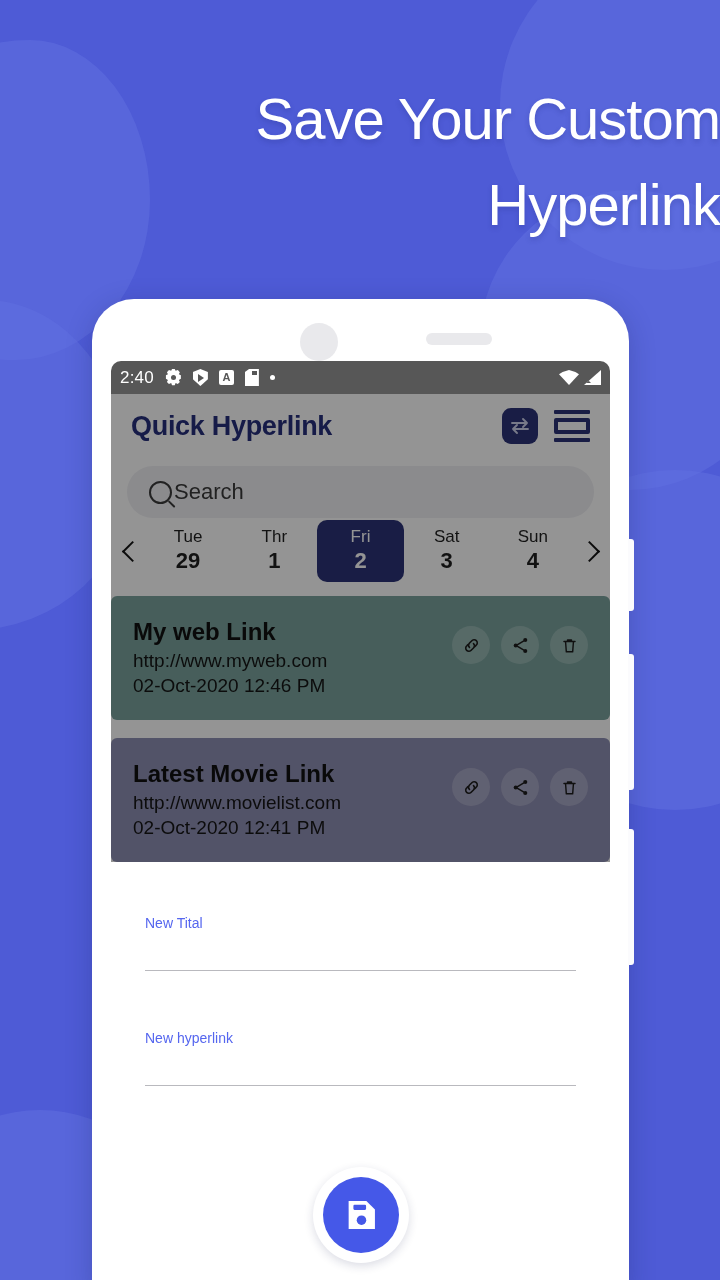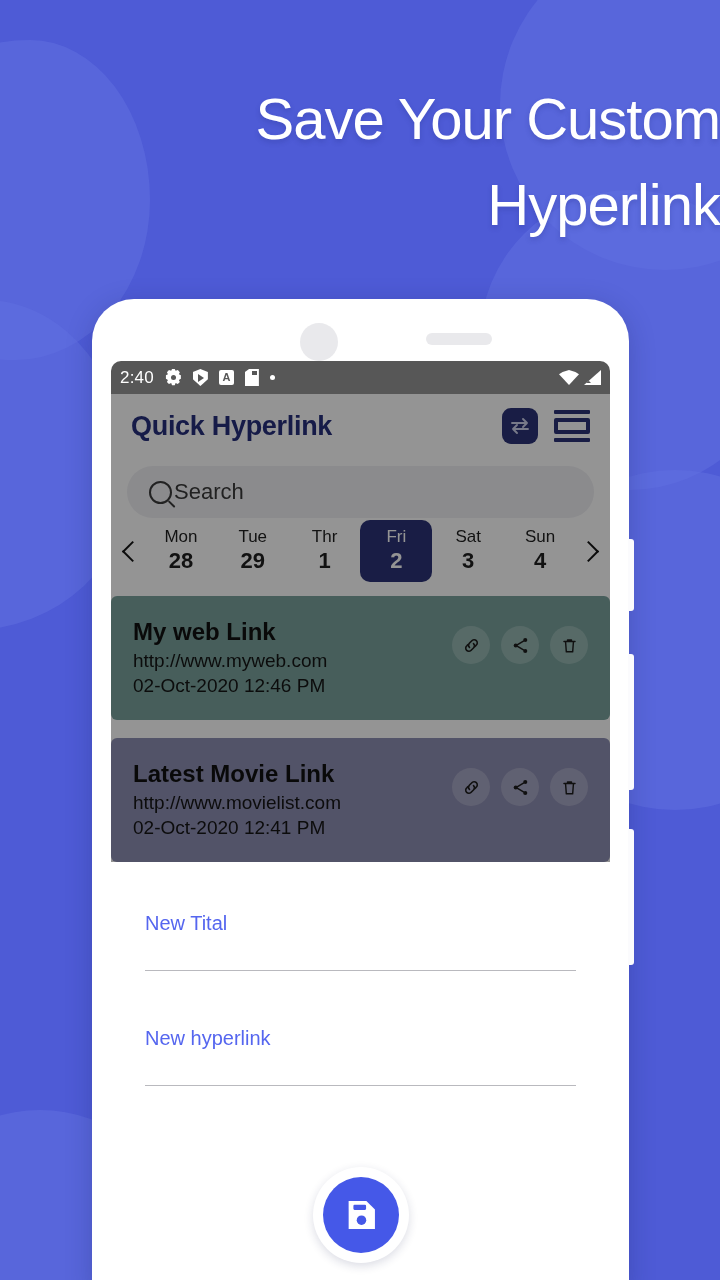--- a/index.html
+++ b/index.html
@@ -111,21 +111,21 @@
   .lcard .ct{font-size:24px;font-weight:bold;color:#101010;line-height:32px;}
   .lcard .cu{font-size:19px;color:#151515;line-height:25px;}
   .lcard .cd{font-size:19px;color:#151515;line-height:25px;}
   .card-actions{display:flex;gap:11px;padding-top:10px;}
   .cbtn{width:38px;height:38px;border-radius:50%;background:rgba(255,255,255,.22);display:flex;align-items:center;justify-content:center;}
   .cbtn svg{display:block;}
 
   
   .sheet{background:#fff;padding:26px 34px 0 34px;position:relative;}
   .field{margin-bottom:0;}
-  .field .lbl{font-size:20px;color:#5566ef;line-height:34px;}
+  .field .lbl{font-size:14px;color:#5566ef;line-height:34px;}
   .field .rule{height:1px;background:#b9b9be;margin-top:30px;}
   .sp{height:50px;}
 
   .fab-wrap{position:absolute;left:50%;transform:translateX(-50%);bottom:26px;width:96px;height:96px;z-index:9;}
   .fab-ring{position:absolute;inset:0;border-radius:50%;background:#fff;box-shadow:0 3px 10px rgba(30,35,90,.16);}
   .fab{position:absolute;left:10px;top:10px;width:76px;height:76px;border-radius:50%;background:#4558e8;display:flex;align-items:center;justify-content:center;}
 </style>
 </head>
 <body>
 
@@ -192,24 +192,20 @@
         <span class="search-ph">Search</span>
       </div>
 
 
       <div class="days">
         <div class="chev left">
             <i></i>
           </div>
 
         <div class="day">
-          <div class="dn">Mon</div>
-          <div class="dd">28</div>
-        </div>
-        <div class="day">
           <div class="dn">Tue</div>
           <div class="dd">29</div>
         </div>
         <div class="day">
           <div class="dn">Thr</div>
           <div class="dd">1</div>
         </div>
         <div class="day sel">
           <div class="dn">Fri</div>
           <div class="dd">2</div>

